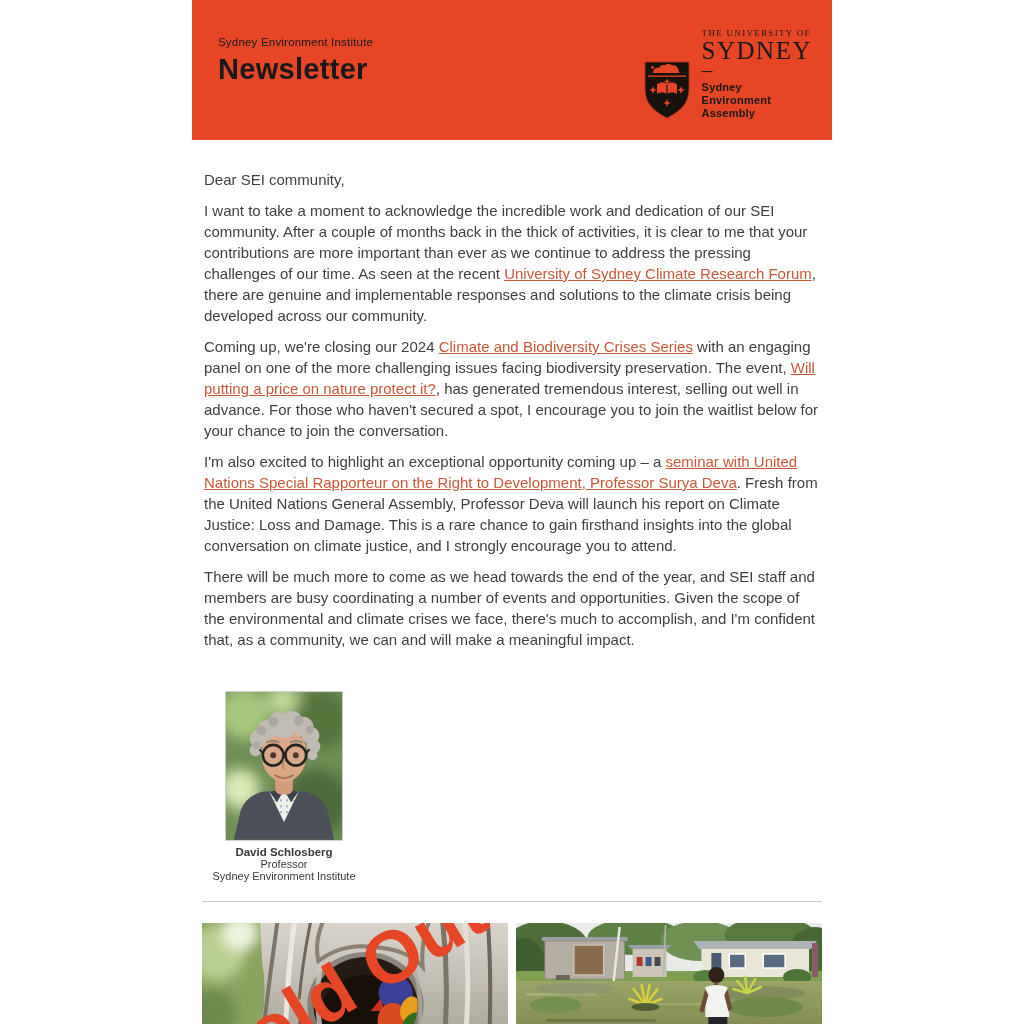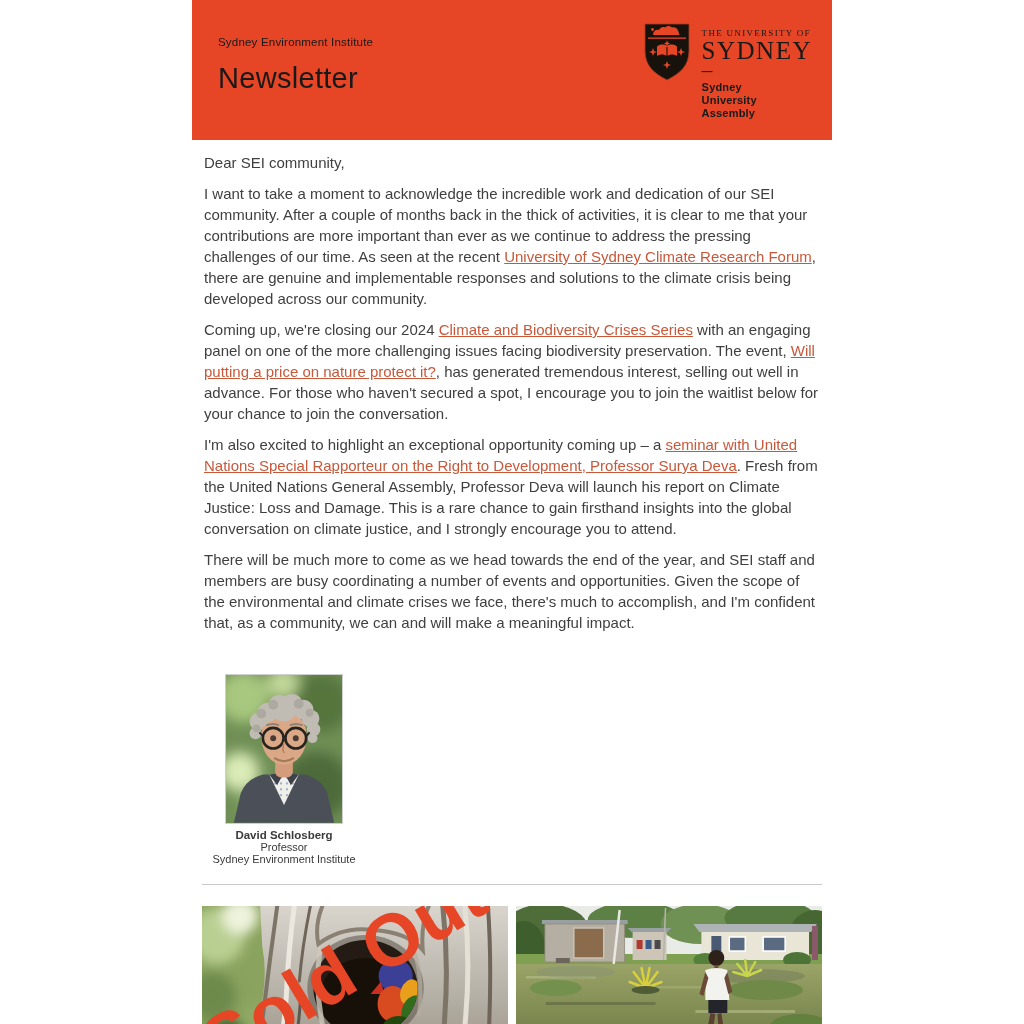--- a/index.html
+++ b/index.html
@@ -12,33 +12,33 @@
   .email-column { width:640px; margin:0 auto; background:#ffffff; }
 
   
   .header {
     position:relative; height:140px;
     background: var(--header-bg, #e64626);
     padding:36px 22px 0 26px;
     color: var(--header-text, #191919);
   }
   .header .eyebrow { font-size:11.5px; letter-spacing:.2px; }
-  .header .title   { font-size:29px; font-weight:normal; margin-top:14px; letter-spacing:.3px; }
+  .header .title   { font-size:29px; font-weight:bold; margin-top:5px; letter-spacing:.3px; }
   .header .date    { font-size:12.5px; margin-top:8px; }
 
-  .logo { position:absolute; top:20px; right:20px; display:flex; gap:9px; }
+  .logo { position:absolute; top:20px; right:20px; display:flex; gap:9px;align-items:flex-end; }
   .logo-crest { width:52px; height:62px; display:block; }
   .logo-text { padding-top:8px; color:var(--header-text,#191919); }
   .uni-small { font-family:"Liberation Serif", serif; font-size:9px; letter-spacing:1.3px; }
   .uni-large { font-family:"Liberation Serif", serif; font-size:25px; letter-spacing:1.5px; line-height:1.05; }
   .uni-dash  { font-size:11px; font-weight:bold; line-height:1; margin:2px 0 4px; }
   .inst-line { font-size:11px; font-weight:bold; line-height:13px; letter-spacing:.2px; }
 
   
-  .body-copy { padding:12px 12px 0; }
+  .body-copy { padding:29px 12px 0; }
   .body-copy p { font-size:15px; line-height:21px; margin:0 0 10px; }
   .body-copy p:first-child { margin-bottom:10px; }
   a.body-link { color: var(--link, #c8583a); text-decoration:underline; }
 
   
   .director-figure { margin:41px 0 0 33px; width:121px; }
   .portrait-frame { width:118px; height:150px; border:1px solid #cfcfcf; overflow:hidden; background:#6f8f55; }
   .portrait-frame svg { display:block; width:100%; height:100%; }
   .caption { width:190px; margin-left:-36px; text-align:center; margin-top:5px; color:#3a3a3a; }
   .caption .name { font-size:11.5px; font-weight:bold; line-height:13px; }
@@ -78,21 +78,21 @@
         <path d="M12 28 L13.1 30.9 L16 32 L13.1 33.1 L12 36 L10.9 33.1 L8 32 L10.9 30.9 Z" fill="#e64626"></path>
         <path d="M40 28 L41.1 30.9 L44 32 L41.1 33.1 L40 36 L38.9 33.1 L36 32 L38.9 30.9 Z" fill="#e64626"></path>
         <path d="M26 20.5 L26.9 22.6 L29 23.5 L26.9 24.4 L26 26.5 L25.1 24.4 L23 23.5 L25.1 22.6 Z" fill="#e64626"></path>
         <path d="M26 41 L27.1 43.9 L30 45 L27.1 46.1 L26 49 L24.9 46.1 L22 45 L24.9 43.9 Z" fill="#e64626"></path>
       </svg>
       <div class="logo-text">
         <div class="uni-small">THE UNIVERSITY OF</div>
         <div class="uni-large">SYDNEY</div>
         <div class="uni-dash">—</div>
         <div class="inst-line">Sydney</div>
-        <div class="inst-line">University</div>
+        <div class="inst-line">Environment</div>
         <div class="inst-line">Assembly</div>
       </div>
     </div>
   </div>
 
   <div class="body-copy">
     <p>Dear SEI community,</p>
     <p><span>I want to take a moment to acknowledge the incredible work and dedication of our SEI community. After a couple of months back in the thick of activities, it is clear to me that your contributions are more important than ever as we continue to address the pressing challenges of our time. As seen at the recent </span><a href="#" class="body-link">University of Sydney Climate Research Forum</a><span>, there are genuine and implementable responses and solutions to the climate crisis being developed across our community.</span></p>
     <p><span>Coming up, we're closing our 2024 </span><a href="#" class="body-link">Climate and Biodiversity Crises Series</a><span> with an engaging panel on one of the more challenging issues facing biodiversity preservation. The event, </span><a href="#" class="body-link">Will putting a price on nature protect it?</a><span>, has generated tremendous interest, selling out well in advance. For those who haven't secured a spot, I encourage you to join the waitlist below for your chance to join the conversation.</span></p>
     <p><span>I'm also excited to highlight an exceptional opportunity coming up – a </span><a href="#" class="body-link">seminar with United Nations Special Rapporteur on the Right to Development, Professor Surya Deva</a><span>. Fresh from the United Nations General Assembly, Professor Deva will launch his report on Climate Justice: Loss and Damage. This is a rare chance to gain firsthand insights into the global conversation on climate justice, and I strongly encourage you to attend.</span></p>

